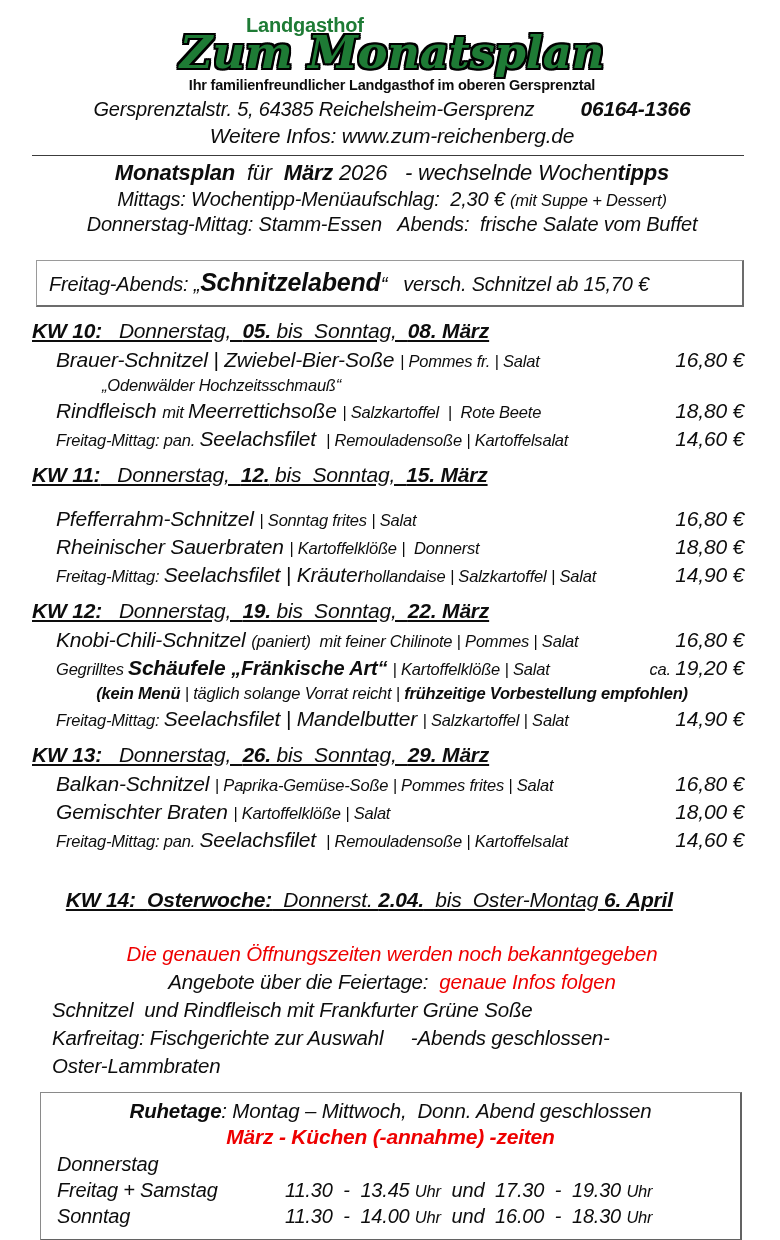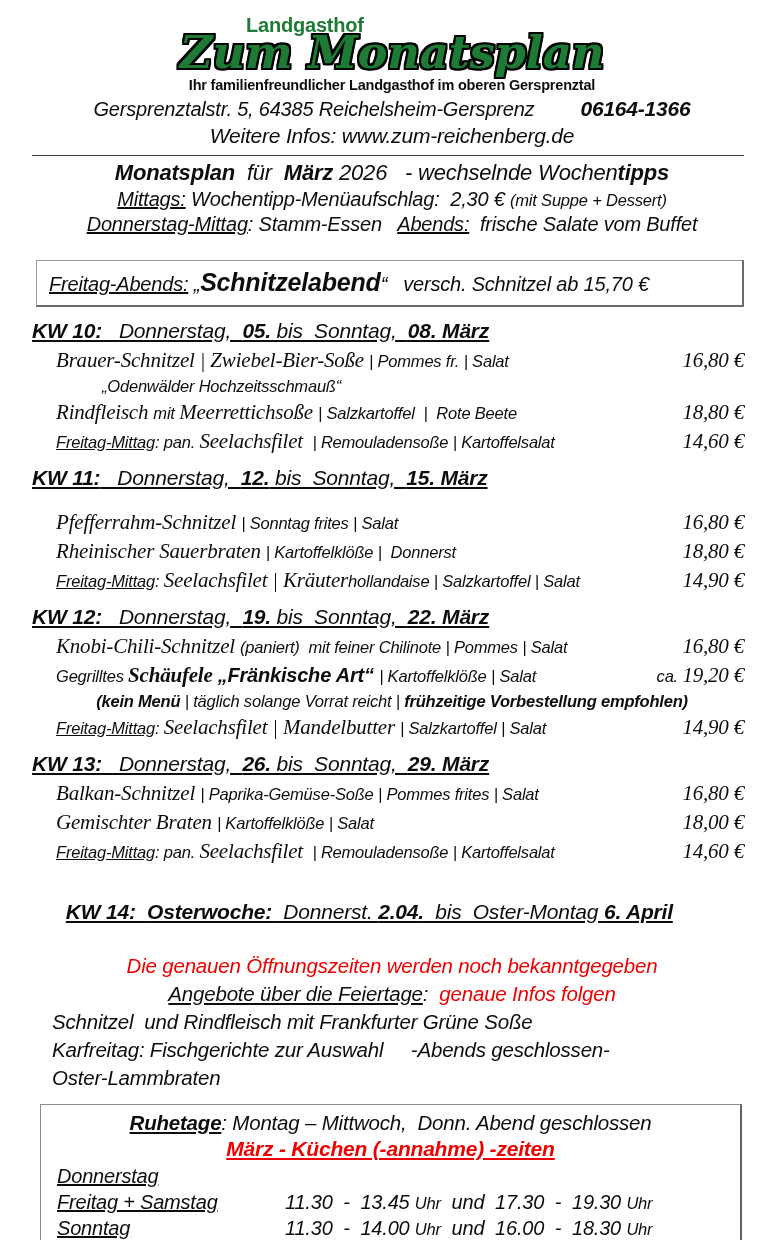--- a/index.html
+++ b/index.html
@@ -61,22 +61,22 @@
   .hline1{ text-align:center; font-size:20.5px; }
   .hline2{ text-align:center; font-size:21px; margin:2px 0 4px; }
   .hrow{ display:flex; font-size:20px; margin:3px 0; }
   .hlabel{ width:228px; }
   .htimes{ flex:1; }
 
   .footer{ text-align:center; font-size:19px; margin-top:5px; }
 
   
   .s-b{ font-weight:bold; }
-  .s-u{ text-decoration:underline; }
-  .s-lg{ font-size:21px;font-family:Liberation Serif, serif; }
+  .s-u{ }
+  .s-lg{ font-size:21px; }
   .s-sm{ font-size:16.5px; }
   .s-bb{ font-weight:bold; font-size:25px; }
   .s-red{ color:var(--red); }
 </style>
 </head>
 <body>
 
 <div class="page">
 
   <div class="logo">

